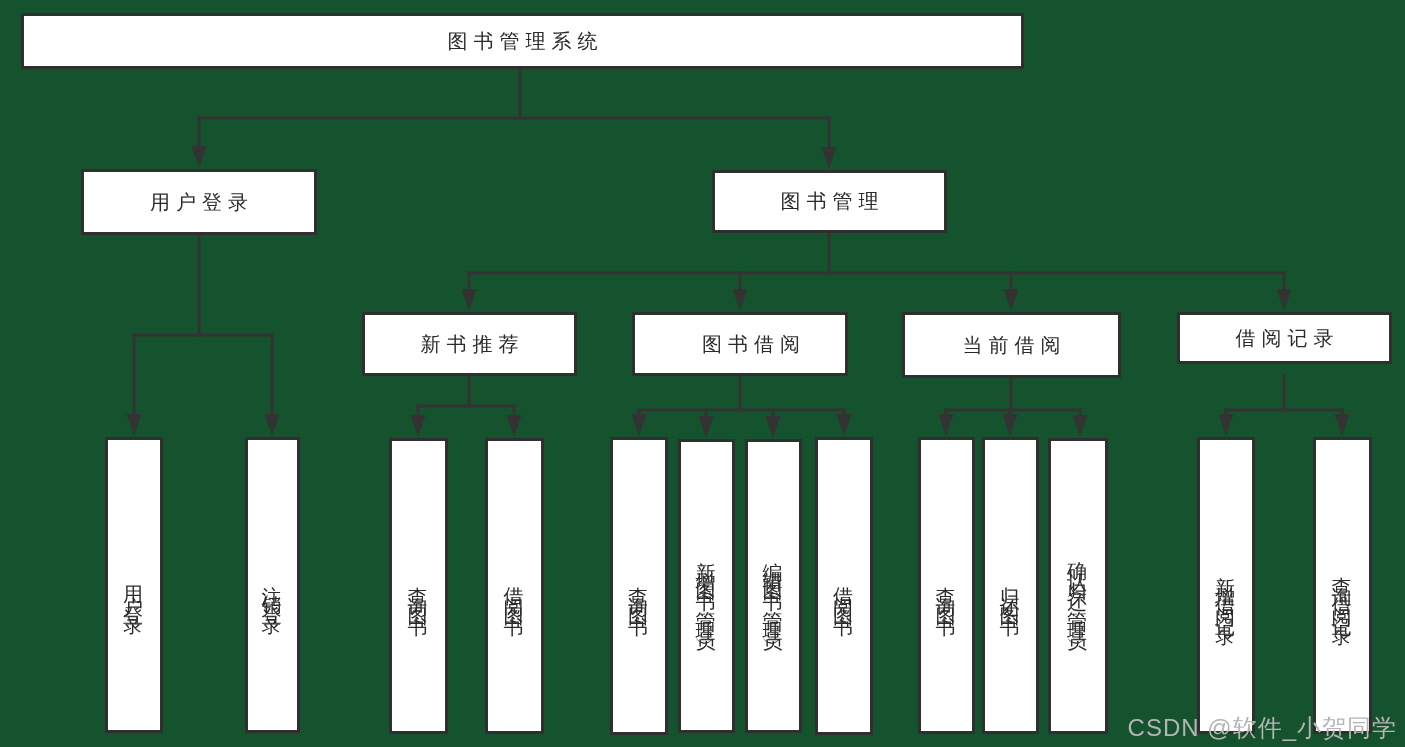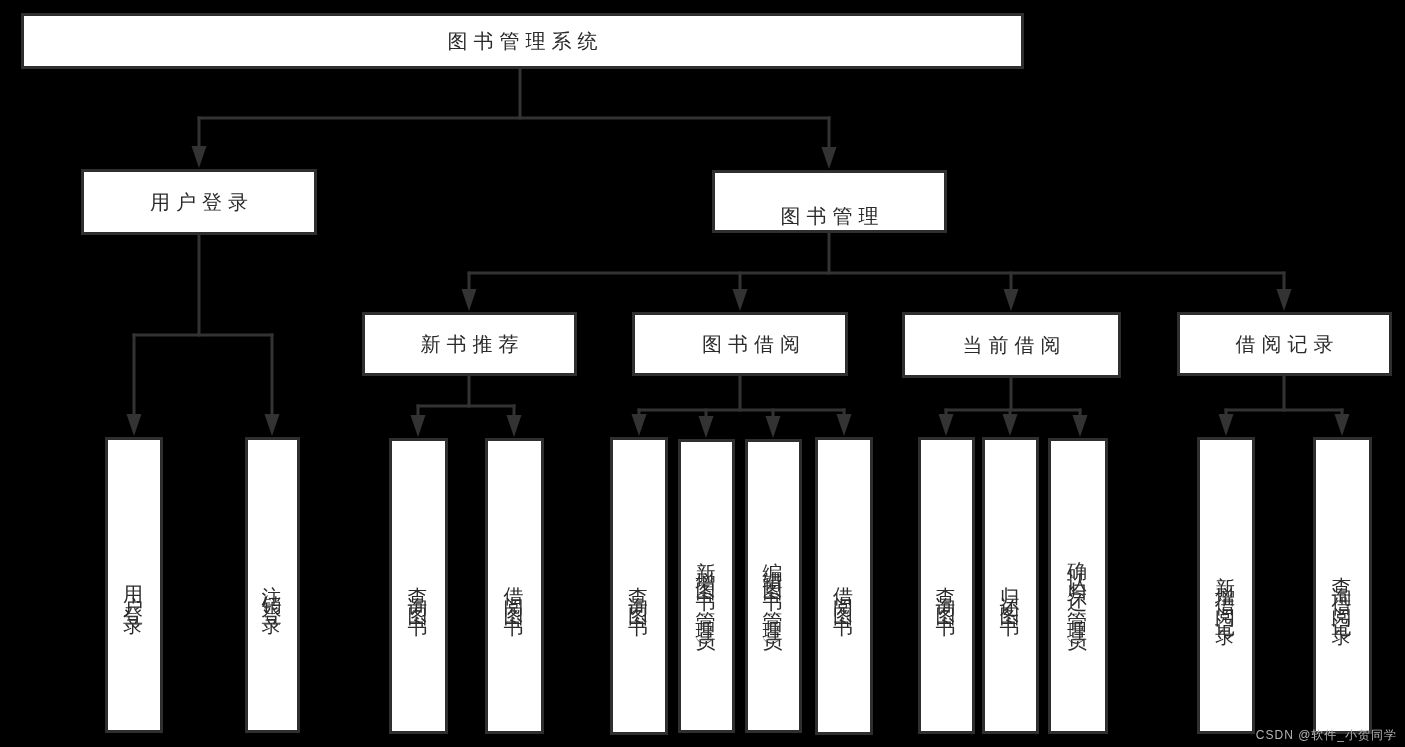--- a/index.html
+++ b/index.html
@@ -1,20 +1,20 @@
 <!DOCTYPE html>
 <html><head>
 <meta charset="utf-8">
 <style>
   html, body { margin: 0; padding: 0; background: #ffffff; }
   .canvas {
     position: relative;
     width: 1405px;
     height: 747px;
-    background: #000000;
+    background: #14532d;
     font-family: "Liberation Sans", sans-serif;
     color: #2b2b2b;
     overflow: hidden;
   }
   #connectors {
     position: absolute;
     left: 0; top: 0;
     width: 1405px; height: 747px;
     pointer-events: none;
   }
@@ -38,45 +38,45 @@
     writing-mode: vertical-rl;
     text-orientation: mixed;
     font-size: 20px;
     letter-spacing: 10px;
     margin-bottom: -10px;
     white-space: nowrap;
   }
   
   .n-root            { left: 21px;   top: 13px;  width: 1003px; height: 56px; }
   .n-user-login      { left: 81px;   top: 169px; width: 236px;  height: 66px; }
-  .n-book-mgmt       { left: 712px;  top: 170px; width: 235px;  height: 63px; align-items: flex-end; }
+  .n-book-mgmt       { left: 712px;  top: 170px; width: 235px;  height: 63px; }
   .n-new-book        { left: 362px;  top: 312px; width: 215px;  height: 64px; }
   .n-book-borrow     { left: 632px;  top: 312px; width: 216px;  height: 64px; padding-left: 22px; }
   .n-current-borrow  { left: 902px;  top: 312px; width: 219px;  height: 66px; align-items: center; }
-  .n-borrow-record   { left: 1177px; top: 312px; width: 215px;  height: 64px; }
+  .n-borrow-record   { left: 1177px; top: 312px; width: 215px;  height: 52px; }
 
   .l-ul-login        { left: 105px;  top: 437px; width: 58px; height: 296px; }
   .l-ul-logout       { left: 245px;  top: 437px; width: 55px; height: 296px; }
   .l-nb-query        { left: 389px;  top: 438px; width: 59px; height: 296px; }
   .l-nb-borrow       { left: 485px;  top: 438px; width: 59px; height: 296px; }
   .l-bb-query        { left: 610px;  top: 437px; width: 58px; height: 298px; }
   .l-bb-add          { left: 678px;  top: 439px; width: 57px; height: 294px; }
   .l-bb-edit         { left: 745px;  top: 439px; width: 57px; height: 294px; }
   .l-bb-borrow       { left: 815px;  top: 437px; width: 58px; height: 298px; }
   .l-cb-query        { left: 918px;  top: 437px; width: 57px; height: 297px; }
   .l-cb-return       { left: 982px;  top: 437px; width: 57px; height: 297px; }
   .l-cb-confirm      { left: 1048px; top: 438px; width: 60px; height: 296px; }
   .l-br-add          { left: 1197px; top: 437px; width: 58px; height: 297px; }
   .l-br-query        { left: 1313px; top: 437px; width: 59px; height: 297px; }
 
   .watermark {
     position: absolute;
     right: 8px;
     bottom: 3px;
-    font-size: 12px;
+    font-size: 24px;
     letter-spacing: 1px;
     color: #b5b5b5;
     z-index: 2;
     white-space: nowrap;
   }
 </style>
 </head>
 <body>
 
 <div class="canvas">

